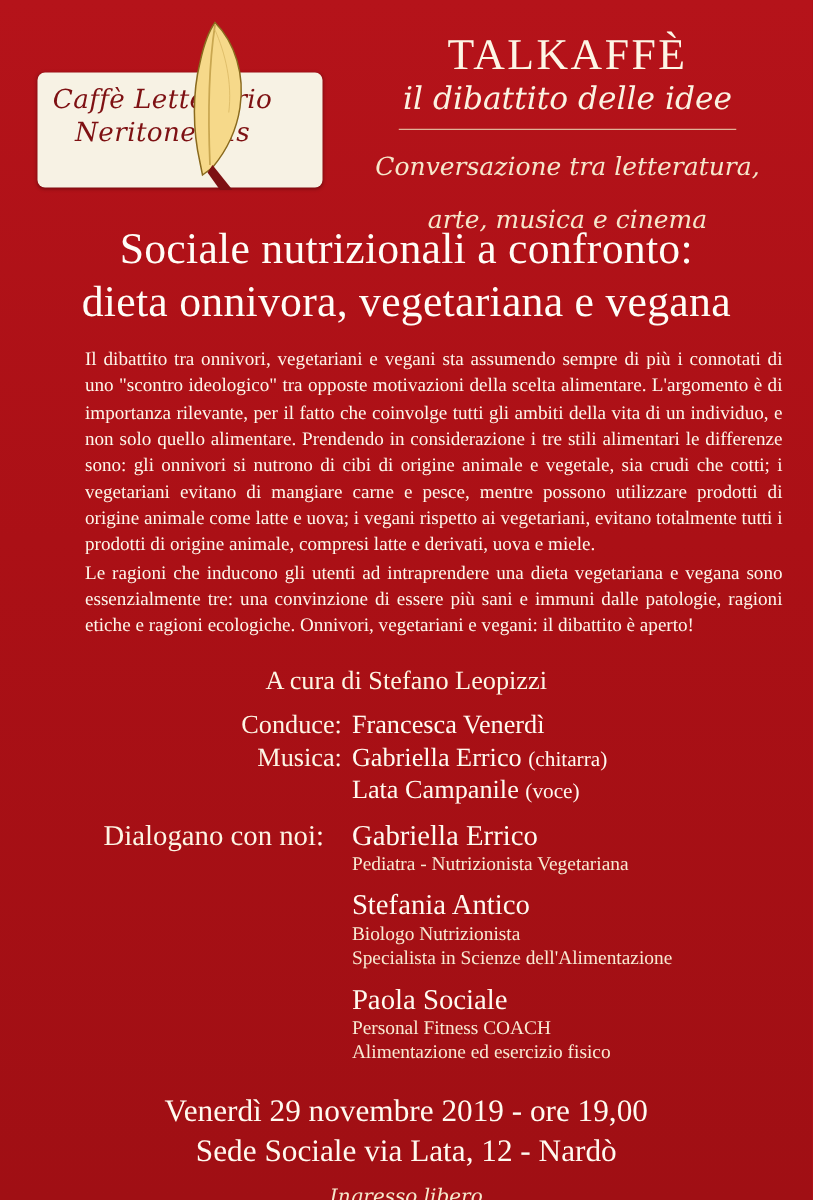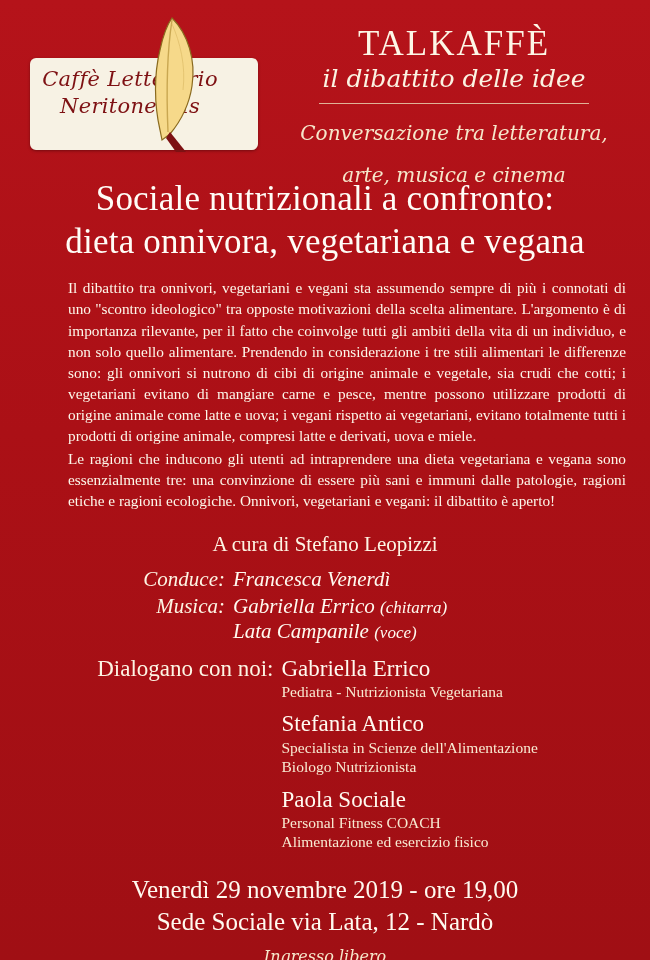--- a/index.html
+++ b/index.html
@@ -141,23 +141,23 @@
   }
   .cura {
     text-align: center;
     font-size: 21px;
     color: #fdf5e4;
     margin-bottom: 10px;
   }
   .row {
     display: flex;
     flex-direction: row;
+    justify-content: center;
     align-items: baseline;
     margin-bottom: 2px;
-    font-style: italic;
   }
   .row .lbl {
     width: 205px;
     text-align: right;
     padding-right: 8px;
     font-size: 21px;
     color: #fdf5e4;
   }
   .row .val {
     width: 300px;
@@ -171,21 +171,21 @@
   .row.tight { margin-bottom: 0; }
 
   .dialog-block {
     display: flex;
     flex-direction: row;
     justify-content: center;
     margin-top: 12px;
   }
   .dialog-label {
     width: 205px;
-    text-align: right;
+    text-align: center;
     padding-right: 8px;
     font-size: 23px;
     color: #fdf5e4;
     line-height: 1.1;
   }
   .dialog-list {
     width: 300px;
     text-align: left;
   }
   .person {
@@ -296,22 +296,22 @@
       <div class="dialog-label">Dialogano con noi:</div>
       <div class="dialog-list">
 
         <div class="person">
           <div class="person-name">Gabriella Errico</div>
           <div class="person-role">Pediatra - Nutrizionista Vegetariana</div>
         </div>
 
         <div class="person">
           <div class="person-name">Stefania Antico</div>
+          <div class="person-role">Biologo Nutrizionista</div>
           <div class="person-role">Specialista in Scienze dell'Alimentazione</div>
-          <div class="person-role">Biologo Nutrizionista</div>
         </div>
 
         <div class="person">
           <div class="person-name">Paola Sociale</div>
           <div class="person-role">Personal Fitness COACH</div>
           <div class="person-role">Alimentazione ed esercizio fisico</div>
         </div>
 
       </div>
     </div>

